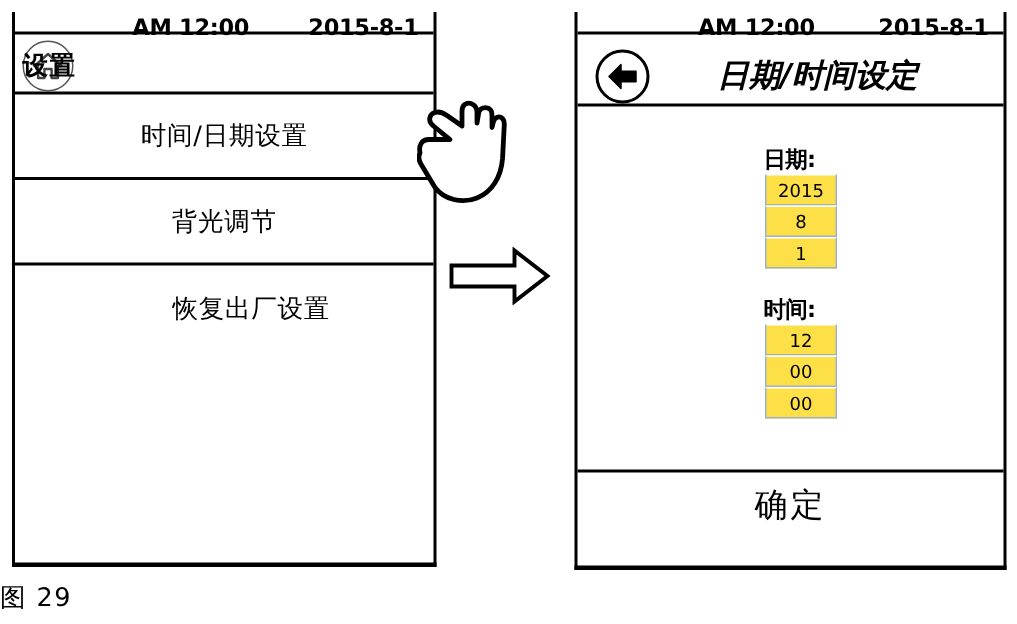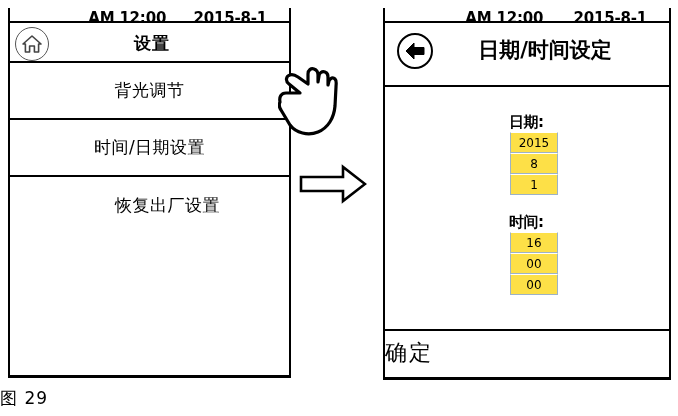--- a/index.html
+++ b/index.html
@@ -37,21 +37,21 @@
   }
   .statusbar .st-time {
     position: absolute;
     left: 42%;
     top: 1px;
     transform: translateX(-50%);
     white-space: nowrap;
   }
   .statusbar .st-date {
     position: absolute;
-    right: 22px;
+    right: 10px;
     top: 1px;
     white-space: nowrap;
   }
 
   .panel-header {
     position: relative;
     box-sizing: border-box;
     border-bottom: 2px solid #000;
   }
 
@@ -61,21 +61,20 @@
     box-sizing: border-box;
     display: flex;
     align-items: center;
     justify-content: center;
   }
 
   .header-title {
     position: absolute;
     left: 5px;
     right: 0;
-    text-align: center;
     font-weight: bold;
     white-space: nowrap;
   }
 
   
   #panel-settings {
     left: 8px;
     top: 8px;
     width: 283px;
     height: 370px;
@@ -113,21 +112,22 @@
   .menu-item.last { border-bottom: none; padding-left: 36px; }
 
   
   #panel-datetime {
     left: 383px;
     top: 8px;
     width: 288px;
     height: 372px;
   }
   #panel-datetime .panel-header {
-    height: 64px;
+    height: 48px;
+    font-style: italic;
   }
   #panel-datetime .circle-btn {
     left: 12px;
     top: 10px;
     width: 36px;
     height: 36px;
     border: 2.5px solid #000;
   }
   #panel-datetime .header-title {
     top: 13px;
@@ -172,21 +172,21 @@
     font-size: 12px;
     font-family: "DejaVu Sans", "Liberation Sans", sans-serif;
   }
 
   .confirm-bar {
     height: 45px;
     box-sizing: border-box;
     border-top: 2px solid #000;
     display: flex;
     align-items: center;
-    justify-content: flex-start;
+    justify-content: center;
     font-size: 22px;
     letter-spacing: 2px;
   }
 
   
   #hand-cursor {
     position: absolute;
     left: 278px;
     top: 62px;
     width: 60px;
@@ -224,24 +224,24 @@
     <div class="circle-btn">
       <svg width="22" height="20" viewBox="0 0 22 20">
         <path d="M11 2 L20 10 L17.6 10 L17.6 18 L13.4 18 L13.4 12 L8.6 12 L8.6 18 L4.4 18 L4.4 10 L2 10 Z" fill="none" stroke="#444" stroke-width="1.6" stroke-linejoin="round"></path>
       </svg>
     </div>
     <div class="header-title">设置</div>
   </div>
 
   <div class="menu-list">
     <div class="menu-item">
+      <span>时间/日期设置</span>
+    </div>
+    <div class="menu-item">
       <span>背光调节</span>
-    </div>
-    <div class="menu-item">
-      <span>时间/日期设置</span>
     </div>
     <div class="menu-item last">
       <span>恢复出厂设置</span>
     </div>
   </div>
 
 </div>
 
 <svg id="hand-cursor" viewBox="0 0 60 78">
   <path d="M2 40
@@ -293,21 +293,21 @@
 
     <div class="dt-row">
       <div class="dt-label">日期:</div>
       <div class="dt-field">2015</div>
       <div class="dt-field">8</div>
       <div class="dt-field">1</div>
     </div>
 
     <div class="dt-row">
       <div class="dt-label">时间:</div>
-      <div class="dt-field">16</div>
+      <div class="dt-field">12</div>
       <div class="dt-field">00</div>
       <div class="dt-field">00</div>
     </div>
 
   </div>
 
   <div class="confirm-bar">
     <span>确定</span>
   </div>
 

